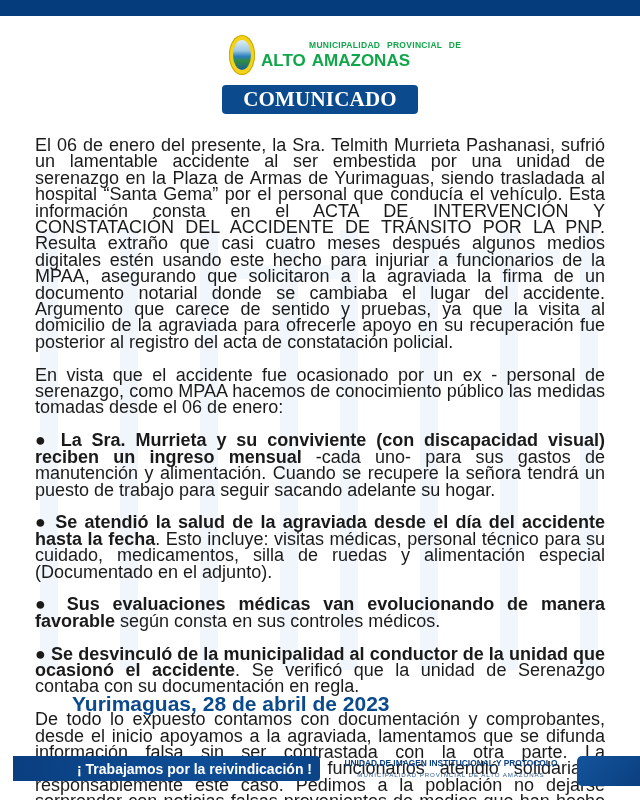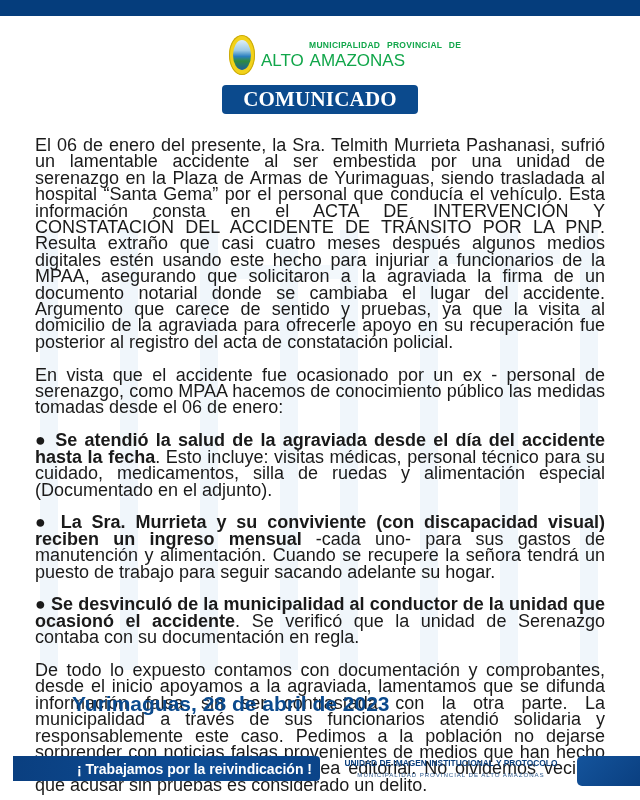--- a/index.html
+++ b/index.html
@@ -33,21 +33,21 @@
     background: #f2d21a; position: relative;
     box-shadow: inset 0 0 0 1px #c9a90c;
   }
   .seal-inner {
     position: absolute; left: 4px; top: 5px; width: 18px; height: 30px;
     border-radius: 50%;
     background: linear-gradient(#dfeff7 0%, #9cc9e4 35%, #2a7fbf 55%, #2f8c3f 70%, #1d5e9f 100%);
   }
   .logo-text { margin-left: 6px; color: #11a64a; line-height: 1; }
   .logo-line1 { font-size: 8.5px; font-weight: bold; letter-spacing: 0.3px; word-spacing: 4px; margin-left: 48px; }
-  .logo-line2 { font-size: 17px; font-weight: normal; margin-top: 3px; word-spacing: 2px; }
+  .logo-line2 { font-size: 17px; font-weight: bold; margin-top: 3px; word-spacing: 2px; }
   .title-badge {
     position: absolute; left: 222px; top: 85px; width: 196px; height: 29px;
     background: #0b4a8d; border-radius: 4px;
     color: #fff; font-size: 21px; font-weight: bold;
     display: flex; align-items: center; justify-content: center;
     letter-spacing: 0.2px;
     font-family: Liberation Serif, serif;
   }
   .body-text {
     position: absolute; left: 35px; top: 137px; width: 570px;
@@ -107,22 +107,23 @@
     <div class="logo-line2">ALTO AMAZONAS</div>
   </div>
 </div>
 
 <div class="title-badge">COMUNICADO</div>
 
 <div class="body-text">
   <p>El 06 de enero del presente, la Sra. Telmith Murrieta Pashanasi, sufrió un lamentable accidente al ser embestida por una unidad de serenazgo en la Plaza de Armas de Yurimaguas, siendo trasladada al hospital “Santa Gema” por el personal que conducía el vehículo. Esta información consta en el ACTA DE INTERVENCIÓN Y CONSTATACIÓN DEL ACCIDENTE DE TRÁNSITO POR LA PNP. Resulta extraño que casi cuatro meses después algunos medios digitales estén usando este hecho para injuriar a funcionarios de la MPAA, asegurando que solicitaron a la agraviada la firma de un documento notarial donde se cambiaba el lugar del accidente. Argumento que carece de sentido y pruebas, ya que la visita al domicilio de la agraviada para ofrecerle apoyo en su recuperación fue posterior al registro del acta de constatación policial.</p>
   <p>En vista que el accidente fue ocasionado por un ex - personal de serenazgo, como MPAA hacemos de conocimiento público las medidas tomadas desde el 06 de enero:</p>
 
+  <p><span>●</span> <b>La Sra. Murrieta y su conviviente (con discapacidad visual) reciben un ingreso mensual</b><span> -cada uno- para sus gastos de manutención y alimentación. Cuando se recupere la señora tendrá un puesto de trabajo para seguir sacando adelante su hogar.</span></p>
   <p><span>●</span> <b>Se atendió la salud de la agraviada desde el día del accidente hasta la fecha</b><span>. Esto incluye: visitas médicas, personal técnico para su cuidado, medicamentos, silla de ruedas y alimentación especial (Documentado en el adjunto).</span></p>
-  <p><span>●</span> <b>La Sra. Murrieta y su conviviente (con discapacidad visual) reciben un ingreso mensual</b><span> -cada uno- para sus gastos de manutención y alimentación. Cuando se recupere la señora tendrá un puesto de trabajo para seguir sacando adelante su hogar.</span></p>
+  <p><span>●</span> <b>Sus evaluaciones médicas van evolucionando de manera favorable</b><span> según consta en sus controles médicos.</span></p>
   <p><span>●</span> <b>Se desvinculó de la municipalidad al conductor de la unidad que ocasionó el accidente</b><span>. Se verificó que la unidad de Serenazgo contaba con su documentación en regla.</span></p>
 
   <p>De todo lo expuesto contamos con documentación y comprobantes, desde el inicio apoyamos a la agraviada, lamentamos que se difunda información falsa sin ser contrastada con la otra parte. La municipalidad a través de sus funcionarios atendió solidaria y responsablemente este caso. Pedimos a la población no dejarse sorprender con noticias falsas provenientes de medios que han hecho de la injuria y la difamación su línea editorial. No olvidemos vecinos que acusar sin pruebas es considerado un delito.</p>
 </div>
 
 <div class="date">Yurimaguas, 28 de abril de 2023</div>
 
 <div class="slogan">¡ Trabajamos por la reivindicación !</div>
 
 <div class="unit">

